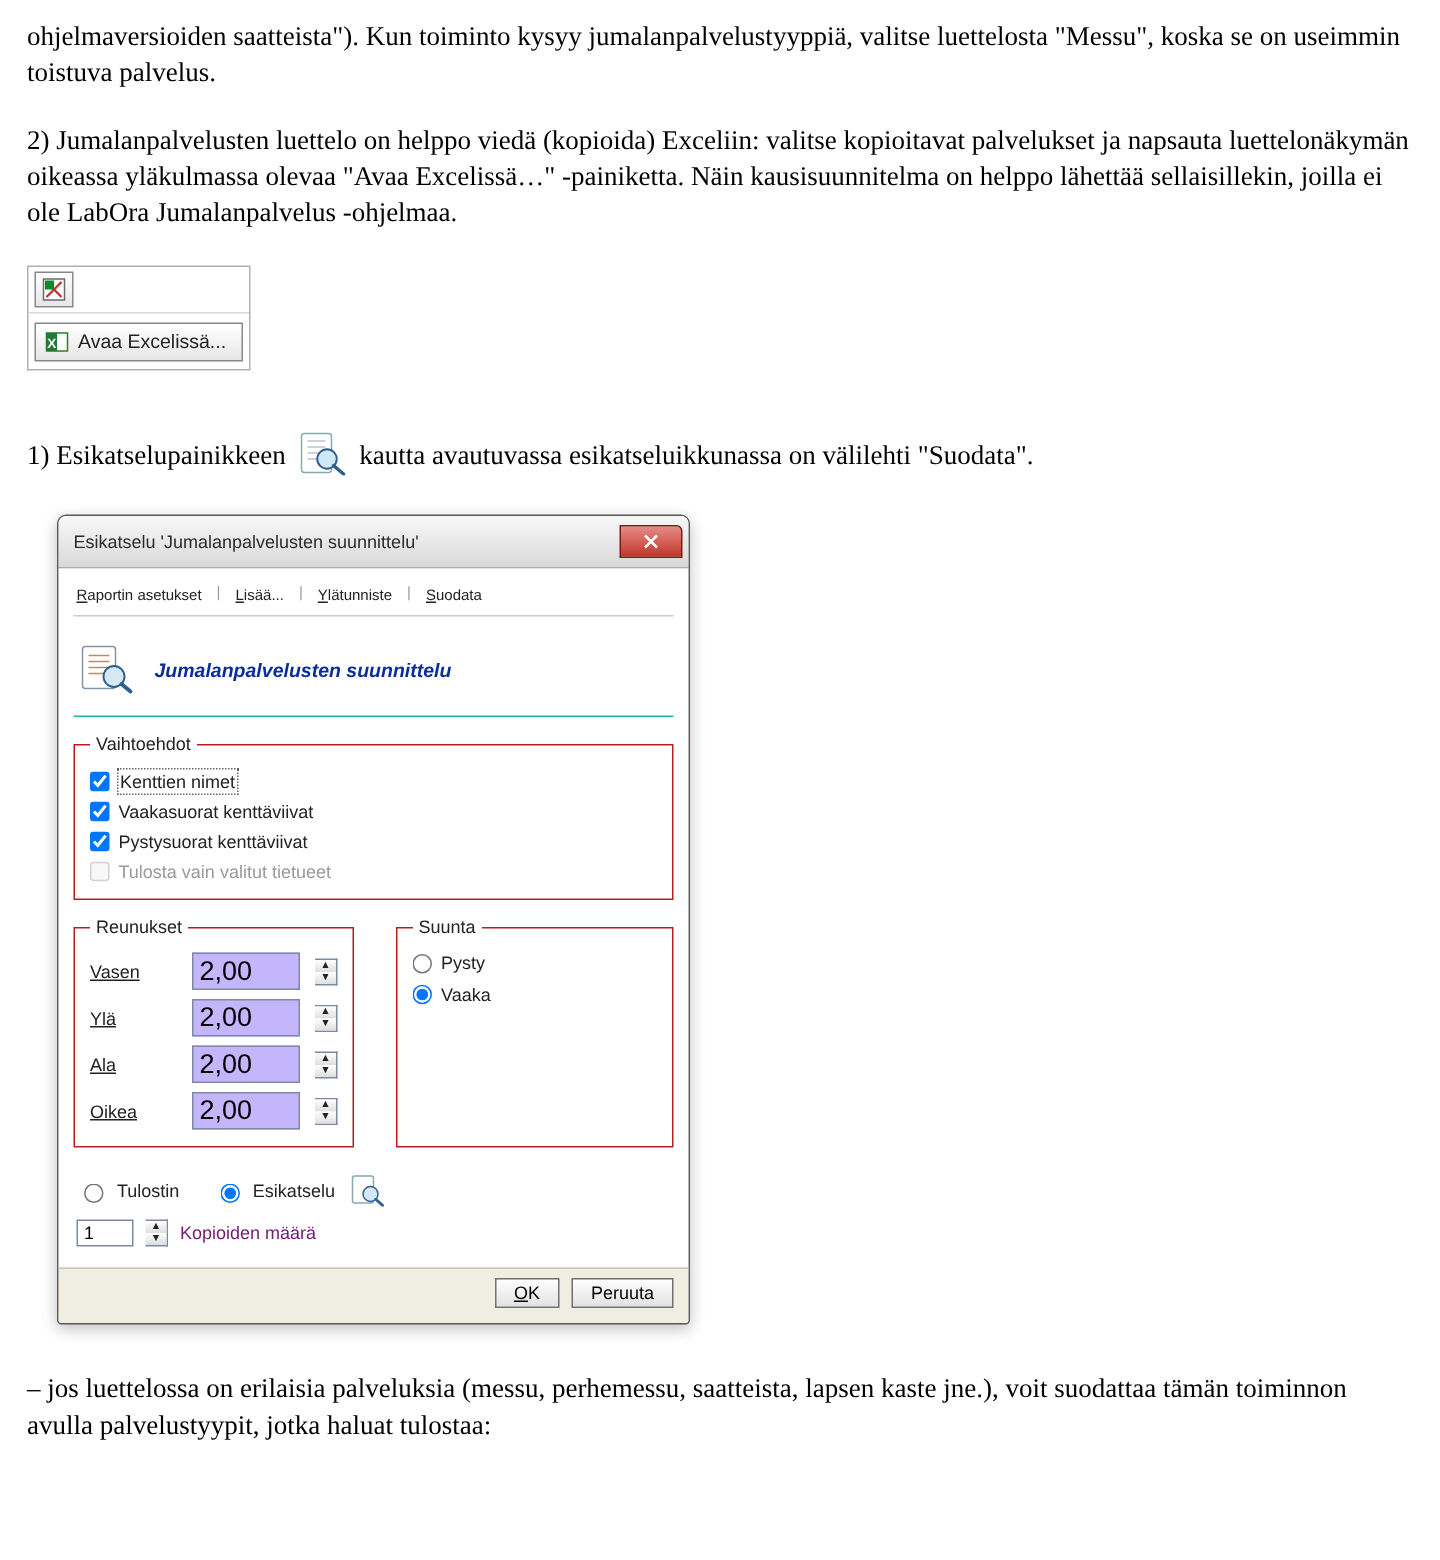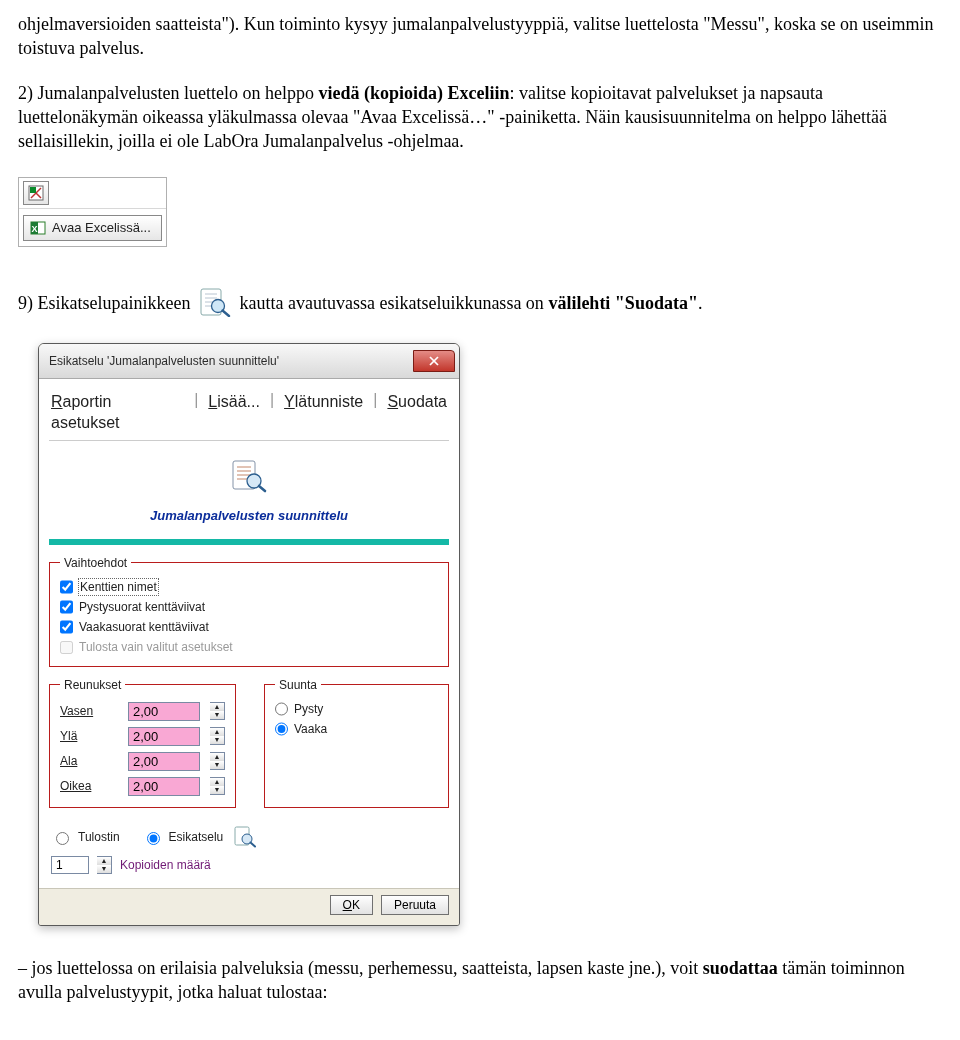--- a/index.html
+++ b/index.html
@@ -7,21 +7,21 @@
     font-size: 18px;
     line-height: 1.35;
     margin: 0;
     padding: 12px 18px 24px 18px;
     background: #fff;
     color: #000;
     width: 960px;
     box-sizing: border-box;
   }
   .para { margin: 0 0 20px 0; }
-  .bold { font-weight: bold; text-align: center; }
+  .bold { font-weight: normal; text-align: center; }
 
   
   .excel-shot {
     display: inline-block;
     border: 1px solid #b0b0b0;
     background: #fff;
     margin: 4px 0 40px 0;
   }
   .excel-row1 {
     display: flex;
@@ -100,37 +100,37 @@
     font-weight:bold;
   }
   .dlg-body {
     background: #fff;
     padding: 6px 10px 2px 10px;
   }
   .tabs {
     display:flex;
     gap: 8px;
     font-family: Tahoma, sans-serif;
-    font-size: 16px;
+    font-size: 10px;
     padding: 4px 0 4px 0;
     border-bottom: 1px solid #ccc;
+    text-align: right;
   }
   .tab {
     padding: 2px 2px;
   }
   .tab .u { text-decoration: underline; }
   .sep { color:#999; }
   .dlg-header {
     display:flex;
     align-items:center;
     gap: 14px;
     padding: 18px 4px 14px 4px;
-    border-bottom: 6px solid #14b8a6;
+    border-bottom: 1px solid #14b8a6;
     margin-bottom: 10px;
-    flex-direction: column;
   }
   .dlg-header-label {
     font-style: italic;
     font-weight: bold;
     color: #0b2d9b;
     font-size: 13px;
   }
   fieldset {
     border: 1px solid #b91c1c;
     margin: 0 0 10px 0;
@@ -156,24 +156,24 @@
   .margin-row {
     display:flex;
     align-items:center;
     gap: 10px;
     padding: 3px 0;
   }
   .margin-row label { width: 58px; text-decoration: underline; }
   .margin-row input {
     width: 62px;
     font-family: Tahoma, sans-serif;
-    font-size: 13px;
+    font-size: 18px;
     border: 1px solid #7a8aa3;
     padding: 1px 4px;
-    background:#f9a8d4;
+    background:#c4b5fd;
   }
   .spin {
     display:flex;
     flex-direction:column;
     border:1px solid #7a8aa3;
     border-left:none;
     width:14px;
   }
   .spin span{
     font-size:7px; line-height:8px;
@@ -263,21 +263,21 @@
         <rect x="1" y="2" width="7" height="12" fill="#1d7b34"></rect>
         <text x="4.5" y="12" font-size="9" text-anchor="middle" fill="#fff" font-family="Arial" font-weight="bold">X</text>
       </svg>
       <span>Avaa Excelissä...</span>
     </div>
   </div>
 </div>
 
 
 <p class="para">
-  <span>9) Esikatselupainikkeen </span>
+  <span>1) Esikatselupainikkeen </span>
   <span class="inline-icon">
     <svg width="34" height="30" viewBox="0 0 34 30">
       <rect x="3" y="2" width="20" height="26" rx="2" fill="#fff" stroke="#8aa"></rect>
       <line x1="7" y1="7" x2="19" y2="7" stroke="#b8c4d0"></line>
       <line x1="7" y1="11" x2="19" y2="11" stroke="#b8c4d0"></line>
       <line x1="7" y1="15" x2="19" y2="15" stroke="#b8c4d0"></line>
       <line x1="7" y1="19" x2="19" y2="19" stroke="#b8c4d0"></line>
       <circle cx="20" cy="19" r="6.5" fill="#cfe7f7" stroke="#2d5f8f" stroke-width="1.3"></circle>
       <line x1="24.5" y1="23.5" x2="31" y2="29" stroke="#2d5f8f" stroke-width="2.4" stroke-linecap="round"></line>
     </svg>
@@ -323,29 +323,29 @@
       </div>
 
       <fieldset>
         <legend>Vaihtoehdot</legend>
         <div class="chk-row">
           <input type="checkbox" checked="" style="">
           <span class="chk-dotted">Kenttien nimet</span>
         </div>
         <div class="chk-row">
           <input type="checkbox" checked="" style="">
-          <span>Pystysuorat kenttäviivat</span>
+          <span>Vaakasuorat kenttäviivat</span>
         </div>
         <div class="chk-row">
           <input type="checkbox" checked="" style="">
-          <span>Vaakasuorat kenttäviivat</span>
+          <span>Pystysuorat kenttäviivat</span>
         </div>
         <div class="chk-row disabled">
           <input type="checkbox" disabled="" style="">
-          <span>Tulosta vain valitut asetukset</span>
+          <span>Tulosta vain valitut tietueet</span>
         </div>
       </fieldset>
 
       <div class="two-col">
         <fieldset class="margins">
           <legend>Reunukset</legend>
           <div class="margin-row">
             <label>Vasen</label>
             <input value="2,00" style="">
             <div class="spin">

